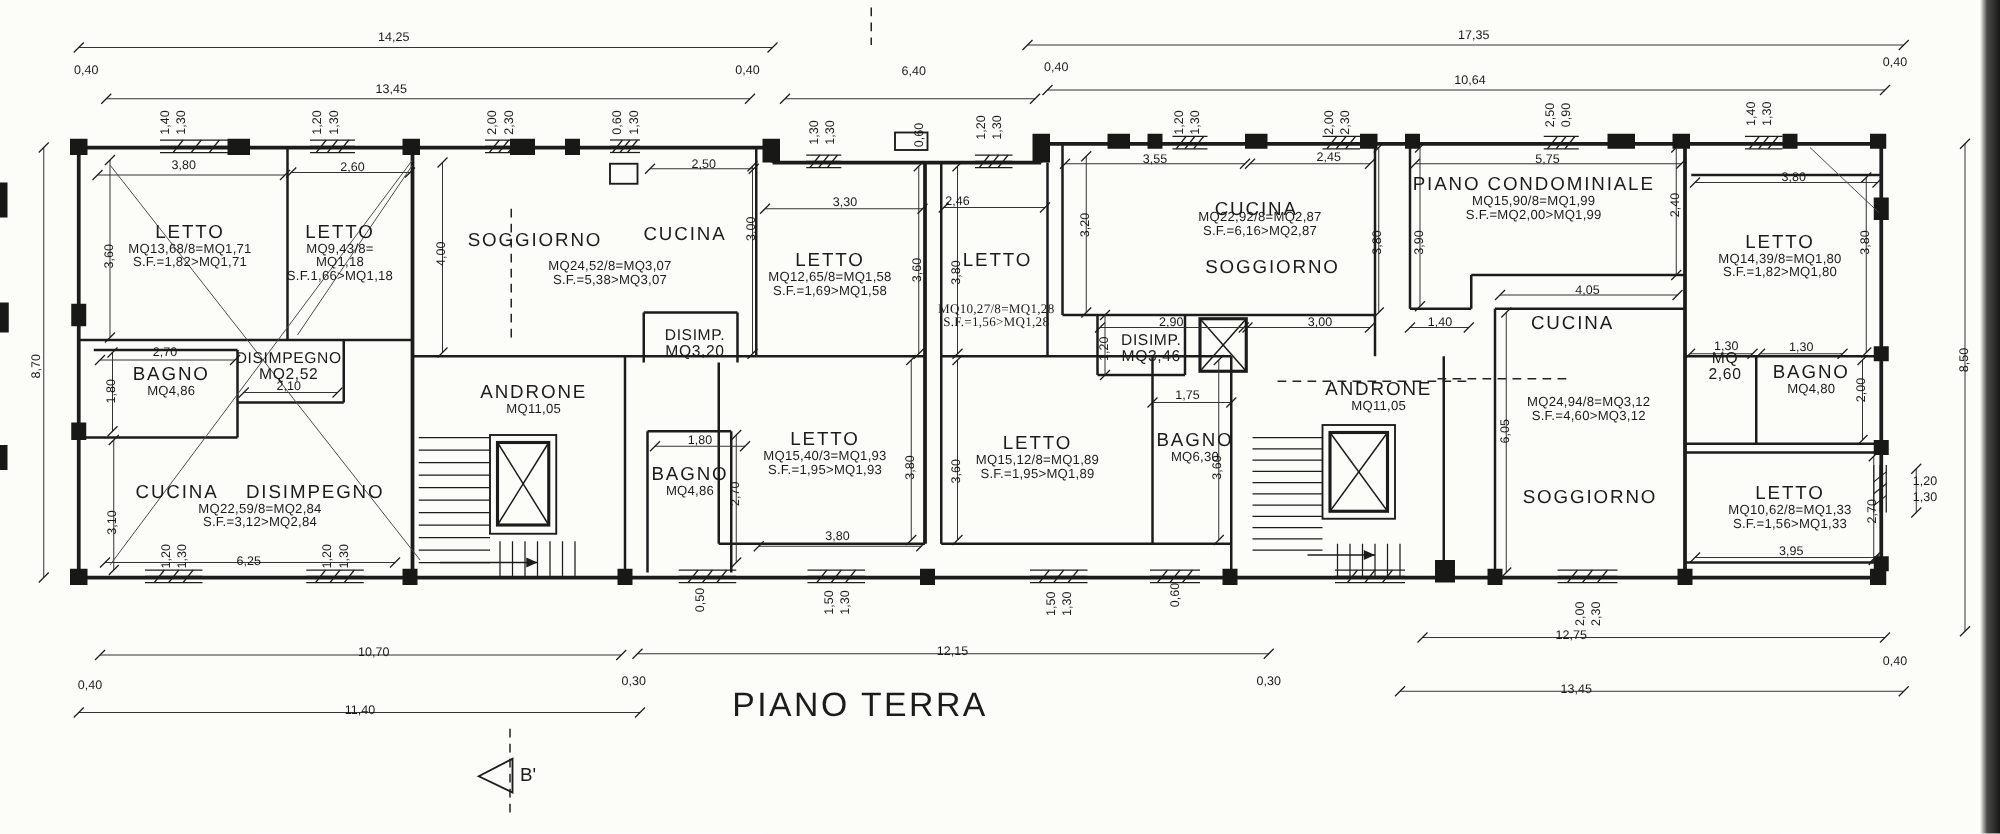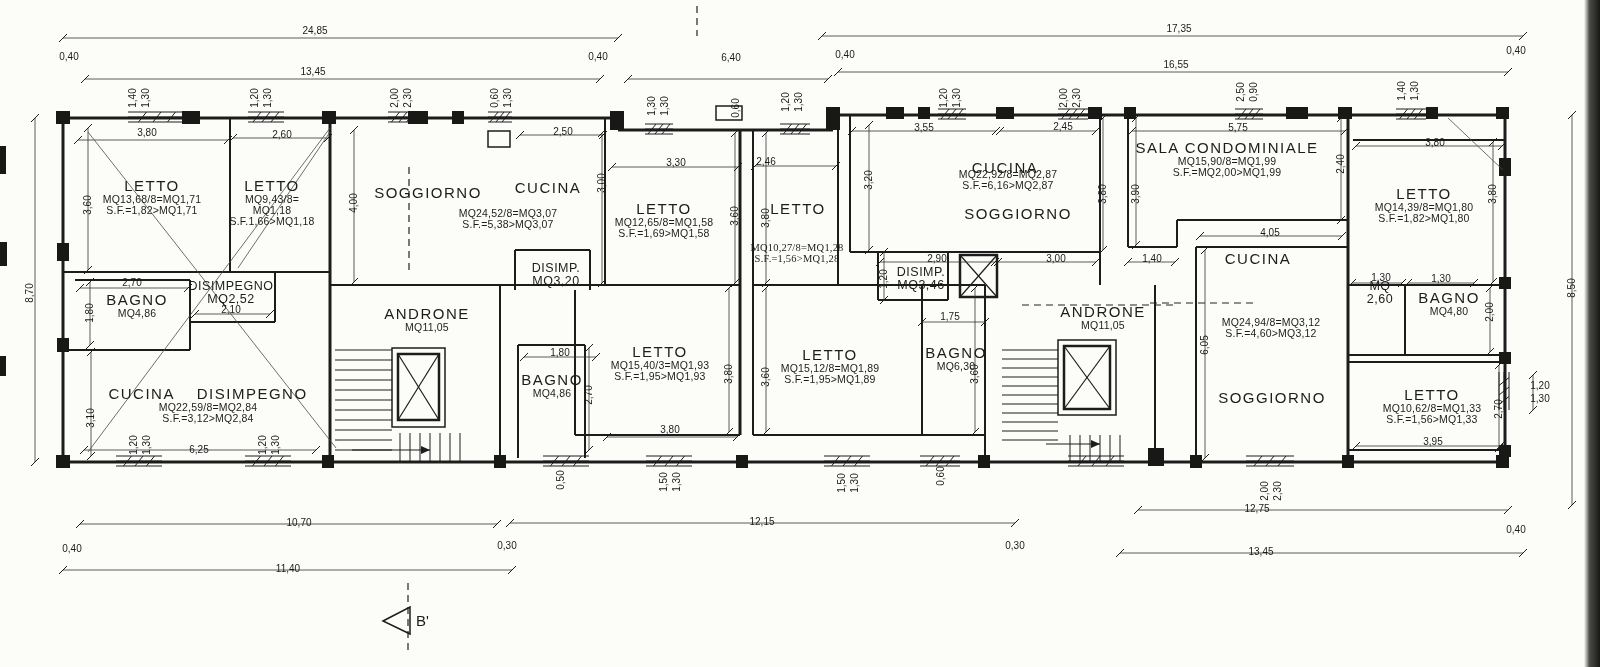--- a/index.html
+++ b/index.html
@@ -455,51 +455,51 @@
       <polygon points="383,621 410,607 410,634" fill="none" stroke="#1c1c1c" stroke-width="1.5"></polygon>
     </svg>
   <div id="labels">
       <div class="room" style="left: 152px; top: 178px;"><div class="n">LETTO</div><div class="a">MQ13,68/8=MQ1,71</div><div class="a">S.F.=1,82&gt;MQ1,71</div></div>
       <div class="room" style="left: 272px; top: 178px;"><div class="n">LETTO</div><div class="a">MQ9,43/8=</div><div class="a">MQ1,18</div><div class="a">S.F.1,66&gt;MQ1,18</div></div>
       <div class="room" style="left: 137px; top: 292px;"><div class="n">BAGNO</div><div class="a">MQ4,86</div></div>
       <div class="room" style="left: 231px; top: 280px;"><div class="m">DISIMPEGNO</div><div class="m">MQ2,52</div></div>
       <div class="room" style="left: 208px; top: 386px;"><div class="n">CUCINA    DISIMPEGNO</div><div class="a">MQ22,59/8=MQ2,84</div><div class="a">S.F.=3,12&gt;MQ2,84</div></div>
       <div class="room" style="left: 428px; top: 185px;"><div class="n">SOGGIORNO</div></div>
       <div class="room" style="left: 548px; top: 180px;"><div class="n">CUCINA</div></div>
-      <div class="room" style="left: 488px; top: 208px; margin-left: 20px;"><div class="a">MQ24,52/8=MQ3,07</div><div class="a">S.F.=5,38&gt;MQ3,07</div></div>
+      <div class="room" style="left: 488px; top: 208px;"><div class="a">MQ24,52/8=MQ3,07</div><div class="a">S.F.=5,38&gt;MQ3,07</div></div>
       <div class="room" style="left: 556px; top: 262px;"><div class="m">DISIMP.</div><div class="m">MQ3,20</div></div>
       <div class="room" style="left: 427px; top: 306px;"><div class="n">ANDRONE</div><div class="a">MQ11,05</div></div>
       <div class="room" style="left: 552px; top: 372px;"><div class="n">BAGNO</div><div class="a">MQ4,86</div></div>
       <div class="room" style="left: 664px; top: 201px;"><div class="n">LETTO</div><div class="a">MQ12,65/8=MQ1,58</div><div class="a">S.F.=1,69&gt;MQ1,58</div></div>
       <div class="room" style="left: 660px; top: 344px;"><div class="n">LETTO</div><div class="a">MQ15,40/3=MQ1,93</div><div class="a">S.F.=1,95&gt;MQ1,93</div></div>
       <div class="room" style="left: 798px; top: 201px;"><div class="n">LETTO</div></div>
       <div class="room" style="left: 797px; top: 242px; font-family: Liberation Serif, serif;"><div class="a">MQ10,27/8=MQ1,28</div><div class="a">S.F.=1,56&gt;MQ1,28</div></div>
       <div class="room" style="left: 830px; top: 347px;"><div class="n">LETTO</div><div class="a">MQ15,12/8=MQ1,89</div><div class="a">S.F.=1,95&gt;MQ1,89</div></div>
       <div class="room" style="left: 956px; top: 345px;"><div class="n">BAGNO</div><div class="a">MQ6,30</div></div>
       <div class="room" style="left: 1005px; top: 160px;"><div class="n">CUCINA</div></div>
       <div class="room" style="left: 1008px; top: 169px;"><div class="a">MQ22,92/8=MQ2,87</div><div class="a">S.F.=6,16&gt;MQ2,87</div></div>
       <div class="room" style="left: 1018px; top: 206px;"><div class="n">SOGGIORNO</div></div>
       <div class="room" style="left: 921px; top: 266px;"><div class="m">DISIMP.</div><div class="m">MQ3,46</div></div>
       <div class="room" style="left: 1103px; top: 304px;"><div class="n">ANDRONE</div><div class="a">MQ11,05</div></div>
-      <div class="room" style="left: 1227px; top: 140px;"><div class="n">SALA CONDOMINIALE</div><div class="a">MQ15,90/8=MQ1,99</div><div class="a">S.F.=MQ2,00&gt;MQ1,99</div></div>
+      <div class="room" style="left: 1227px; top: 140px;"><div class="n">PIANO CONDOMINIALE</div><div class="a">MQ15,90/8=MQ1,99</div><div class="a">S.F.=MQ2,00&gt;MQ1,99</div></div>
       <div class="room" style="left: 1258px; top: 251px;"><div class="n">CUCINA</div></div>
       <div class="room" style="left: 1271px; top: 317px;"><div class="a">MQ24,94/8=MQ3,12</div><div class="a">S.F.=4,60&gt;MQ3,12</div></div>
       <div class="room" style="left: 1272px; top: 390px;"><div class="n">SOGGIORNO</div></div>
       <div class="room" style="left: 1380px; top: 280px;"><div class="m">MQ</div><div class="m">2,60</div></div>
       <div class="room" style="left: 1449px; top: 290px;"><div class="n">BAGNO</div><div class="a">MQ4,80</div></div>
       <div class="room" style="left: 1424px; top: 186px;"><div class="n">LETTO</div><div class="a">MQ14,39/8=MQ1,80</div><div class="a">S.F.=1,82&gt;MQ1,80</div></div>
       <div class="room" style="left: 1432px; top: 387px;"><div class="n">LETTO</div><div class="a">MQ10,62/8=MQ1,33</div><div class="a">S.F.=1,56&gt;MQ1,33</div></div>
-      <span class="dim" style="left: 315px; top: 31px;">24,85</span>
+      <span class="dim" style="left: 315px; top: 31px;">14,25</span>
       <span class="dim" style="left: 69px; top: 57px;">0,40</span>
       <span class="dim" style="left: 313px; top: 72px;">13,45</span>
       <span class="dim" style="left: 598px; top: 57px;">0,40</span>
       <span class="dim" style="left: 731px; top: 58px;">6,40</span>
       <span class="dim" style="left: 845px; top: 55px;">0,40</span>
       <span class="dim" style="left: 1179px; top: 29px;">17,35</span>
-      <span class="dim" style="left: 1176px; top: 65px;">16,55</span>
+      <span class="dim" style="left: 1176px; top: 65px;">10,64</span>
       <span class="dim" style="left: 1516px; top: 51px;">0,40</span>
       <span class="dim r" style="left: 133px; top: 98px;">1,40</span>
       <span class="dim r" style="left: 146px; top: 98px;">1,30</span>
       <span class="dim r" style="left: 255px; top: 98px;">1,20</span>
       <span class="dim r" style="left: 268px; top: 98px;">1,30</span>
       <span class="dim r" style="left: 395px; top: 98px;">2,00</span>
       <span class="dim r" style="left: 408px; top: 98px;">2,30</span>
       <span class="dim r" style="left: 495px; top: 98px;">0,60</span>
       <span class="dim r" style="left: 508px; top: 98px;">1,30</span>
       <span class="dim r" style="left: 652px; top: 106px;">1,30</span>
@@ -576,15 +576,16 @@
       <span class="dim" style="left: 1261px; top: 552px;">13,45</span>
       <span class="dim r" style="left: 561px; top: 480px;">0,50</span>
       <span class="dim r" style="left: 664px; top: 482px;">1,50</span>
       <span class="dim r" style="left: 677px; top: 482px;">1,30</span>
       <span class="dim r" style="left: 842px; top: 483px;">1,50</span>
       <span class="dim r" style="left: 855px; top: 483px;">1,30</span>
       <span class="dim r" style="left: 941px; top: 476px;">0,60</span>
       <span class="dim r" style="left: 1265px; top: 491px;">2,00</span>
       <span class="dim r" style="left: 1278px; top: 491px;">2,30</span>
     </div>
+  <div id="plan-title" style="left:688px;top:564px;">PIANO TERRA</div>
   <div id="section-b" style="left:416px;top:620px;">B'</div>
   <div id="scan-edge"></div>
 </div>
 
 </body></html>

